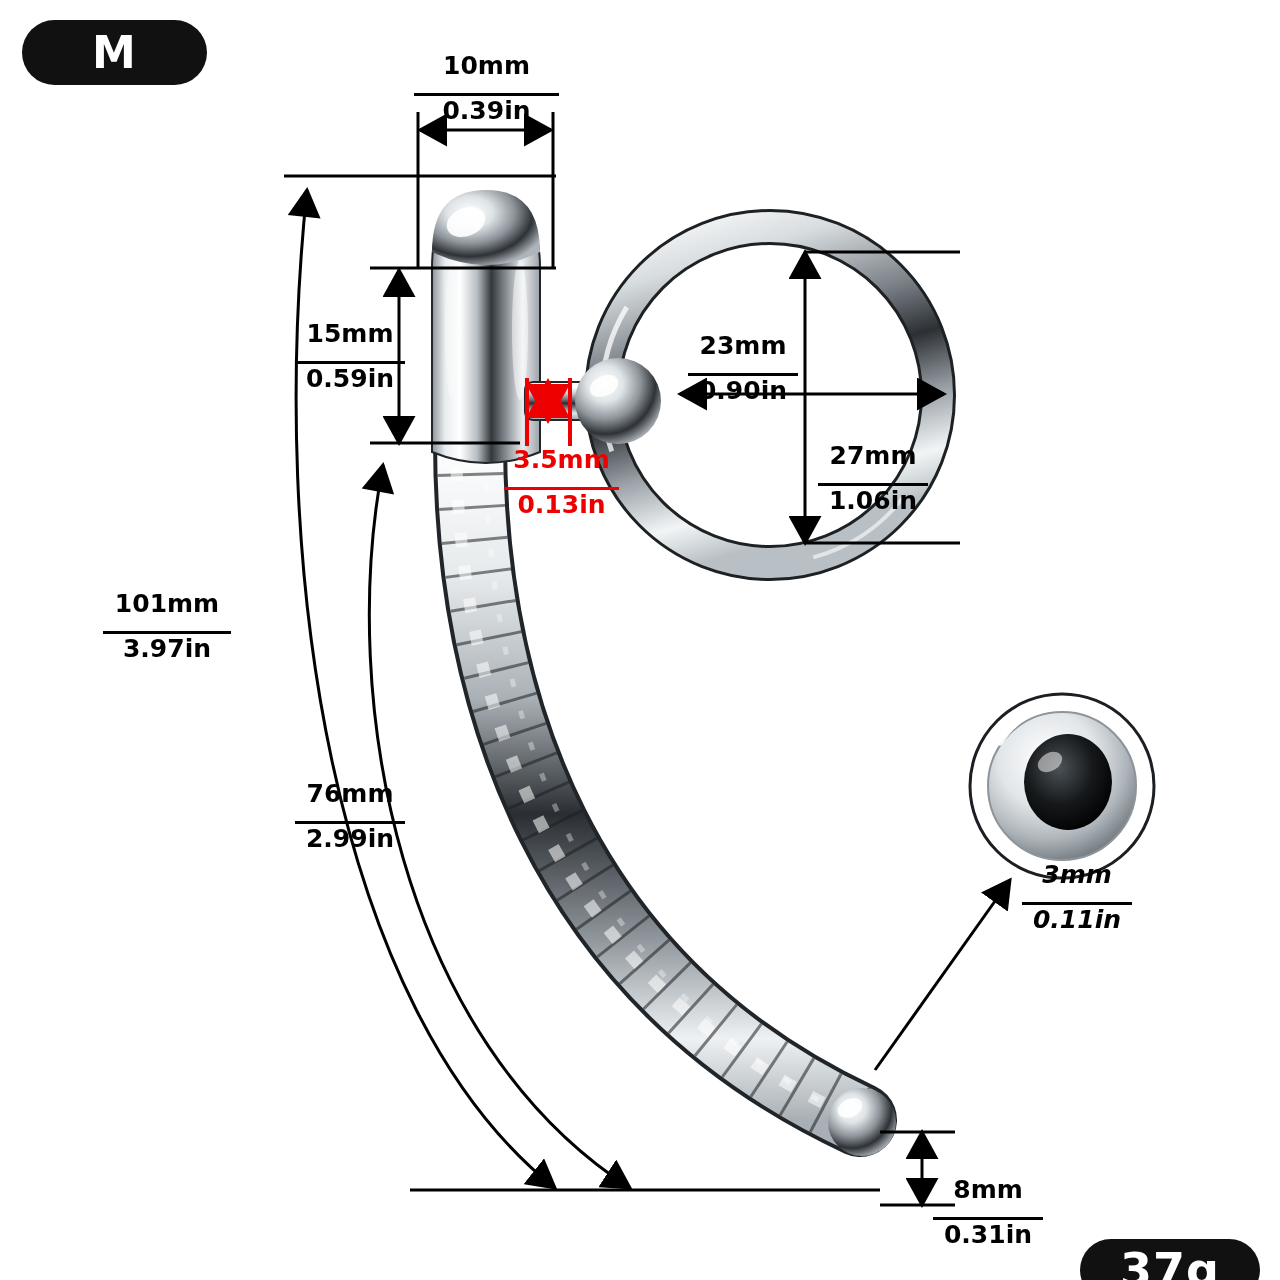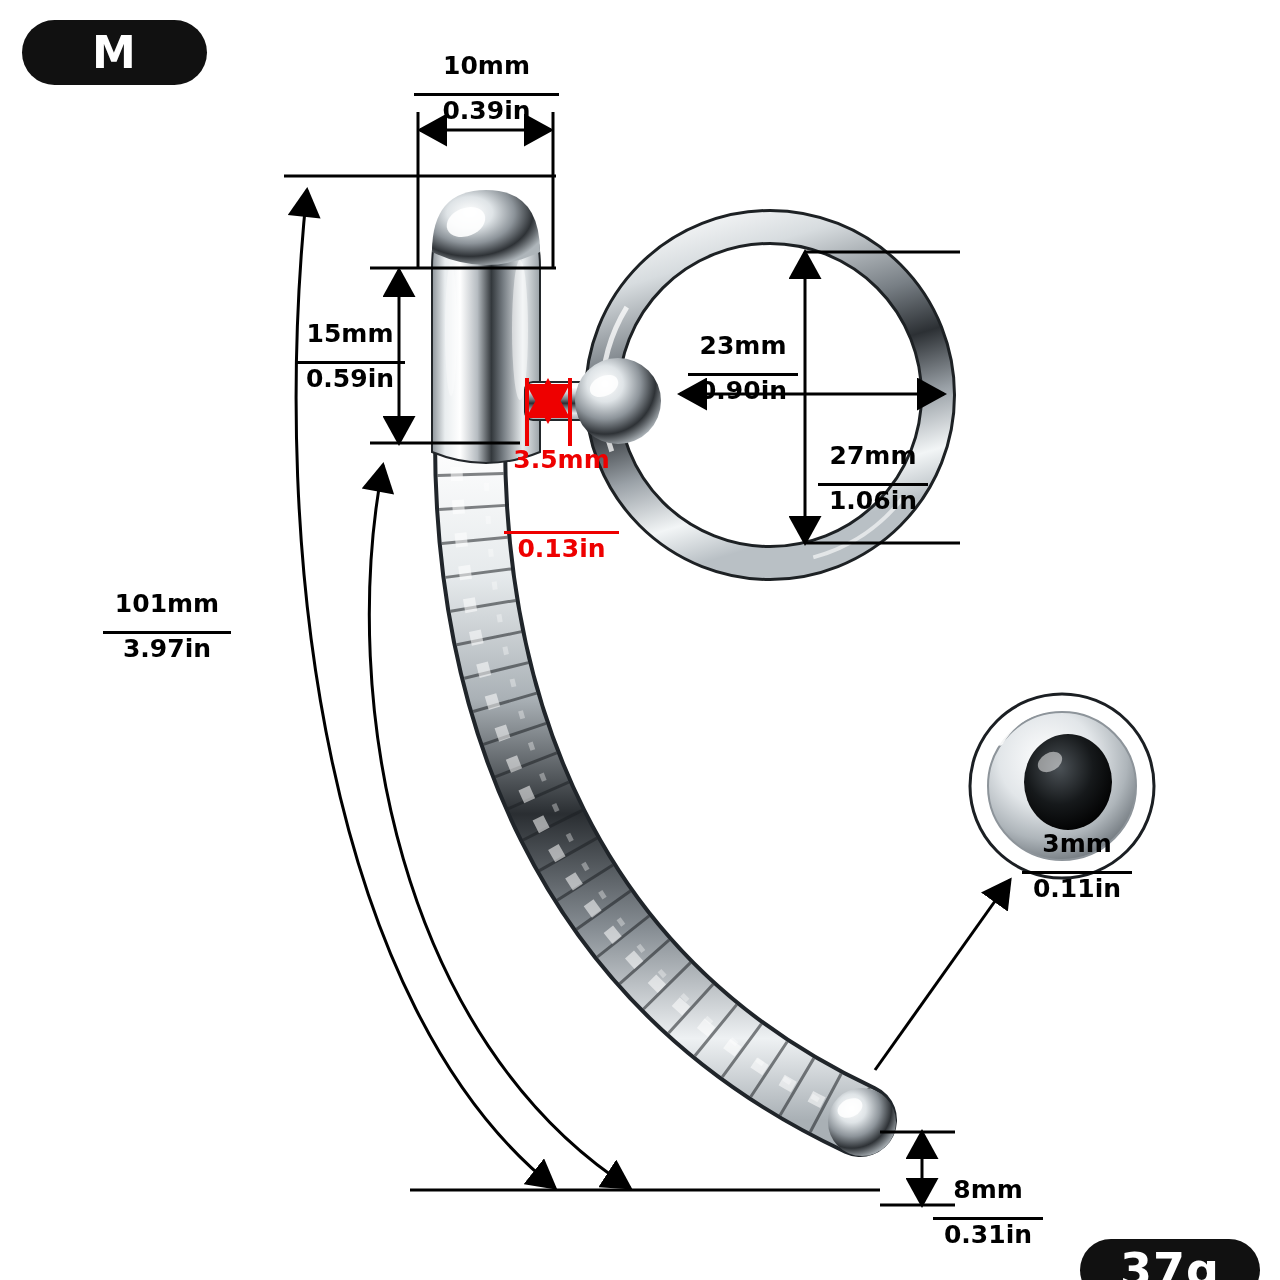--- a/index.html
+++ b/index.html
@@ -58,21 +58,20 @@
   .dim .den {
     display: block;
     border-top: 3px solid #000000;
     padding: 1px 3px 0 3px;
   }
   .dim.red {
     color: #ee0000;
   }
   .dim.red .den {
     border-top-color: #ee0000;
-    margin-top: 44px;
   }
   svg.overlay {
     position: absolute;
     left: 0;
     top: 0;
     width: 1280px;
     height: 1280px;
     pointer-events: none;
   }
 </style>
@@ -271,24 +270,28 @@
   <div class="dim" style="left: 818px; top: 442px; width: 110px;">
     <span class="num">27mm</span>
     <span class="den">1.06in</span>
   </div>
 
   <div class="dim" style="left: 103px; top: 578px; width: 128px; margin-top: 12px;">
     <span class="num">101mm</span>
     <span class="den">3.97in</span>
   </div>
 
+  <div class="dim" style="left: 295px; top: 780px; width: 110px;">
+    <span class="num">76mm</span>
+    <span class="den">2.99in</span>
+  </div>
 
   <div class="dim" style="left: 933px; top: 1176px; width: 110px;">
     <span class="num">8mm</span>
     <span class="den">0.31in</span>
   </div>
 
-  <div class="dim" style="left: 1022px; top: 830px; width: 110px;">
+  <div class="dim" style="left: 1022px; top: 861px; width: 110px; font-style: italic;">
     <span class="num">3mm</span>
     <span class="den">0.11in</span>
   </div>
 
 </div>
 
 </body></html>

